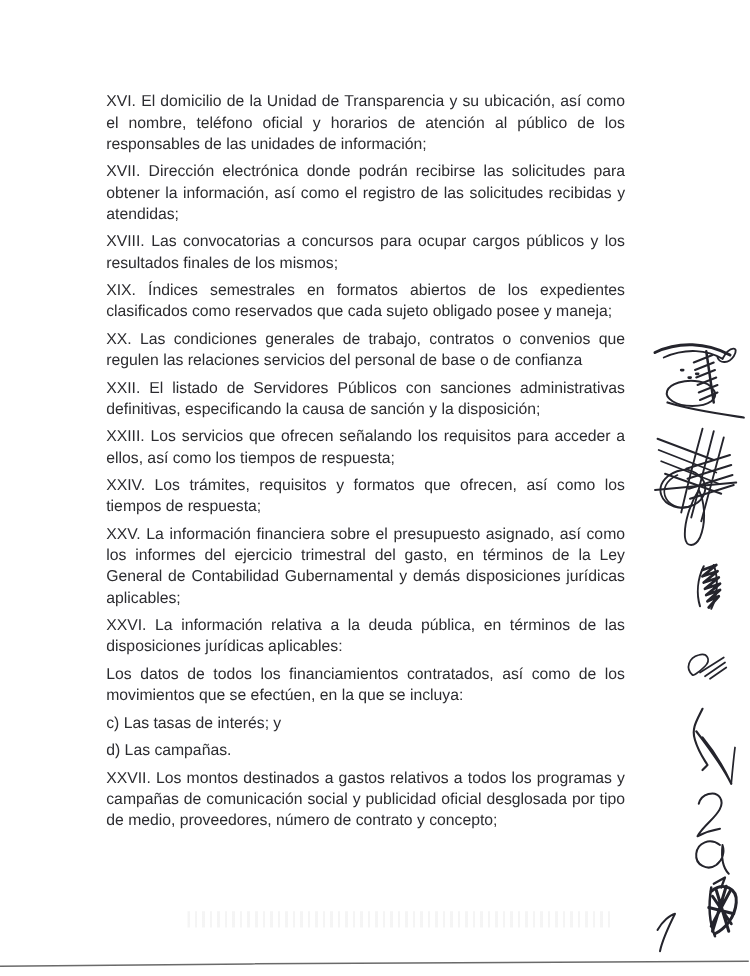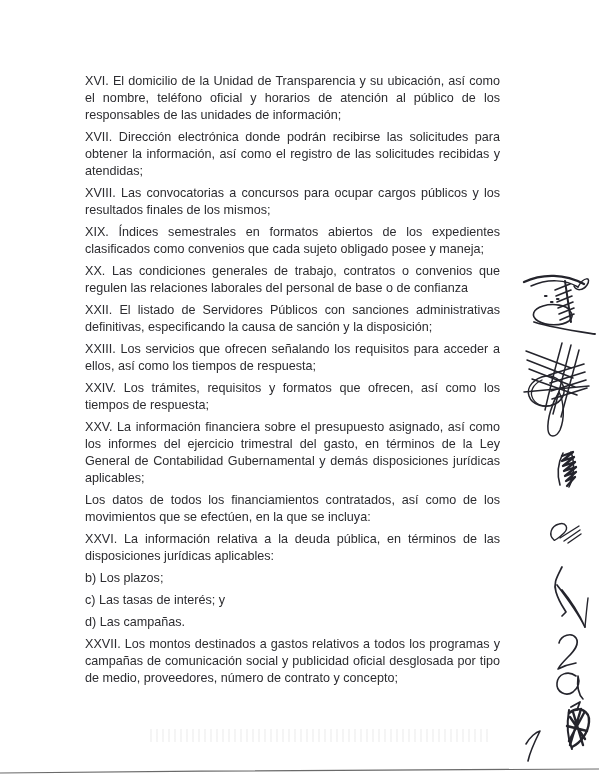--- a/index.html
+++ b/index.html
@@ -55,29 +55,28 @@
 </style>
 </head>
 <body>
 
 <div class="page">
 
   <div class="text-block">
     <p>XVI. El domicilio de la Unidad de Transparencia y su ubicación, así como el nombre, teléfono oficial y horarios de atención al público de los responsables de las unidades de información;</p>
     <p>XVII. Dirección electrónica donde podrán recibirse las solicitudes para obtener la información, así como el registro de las solicitudes recibidas y atendidas;</p>
     <p>XVIII. Las convocatorias a concursos para ocupar cargos públicos y los resultados finales de los mismos;</p>
-    <p>XIX. Índices semestrales en formatos abiertos de los expedientes clasificados como convenios que cada sujeto obligado posee y maneja;</p>
-    <p>XX. Las condiciones generales de trabajo, contratos o convenios que regulen las relaciones laborales del personal de base o de confianza</p>
+    <p>XIX. Índices semestrales en formatos abiertos de los expedientes clasificados como reservados que cada sujeto obligado posee y maneja;</p>
+    <p>XX. Las condiciones generales de trabajo, contratos o convenios que regulen las relaciones servicios del personal de base o de confianza</p>
     <p>XXII. El listado de Servidores Públicos con sanciones administrativas definitivas, especificando la causa de sanción y la disposición;</p>
     <p>XXIII. Los servicios que ofrecen señalando los requisitos para acceder a ellos, así como los tiempos de respuesta;</p>
     <p>XXIV. Los trámites, requisitos y formatos que ofrecen, así como los tiempos de respuesta;</p>
     <p>XXV. La información financiera sobre el presupuesto asignado, así como los informes del ejercicio trimestral del gasto, en términos de la Ley General de Contabilidad Gubernamental y demás disposiciones jurídicas aplicables;</p>
+    <p>XXVI. La información relativa a la deuda pública, en términos de las disposiciones jurídicas aplicables:</p>
     <p>Los datos de todos los financiamientos contratados, así como de los movimientos que se efectúen, en la que se incluya:</p>
-    <p>XXVI. La información relativa a la deuda pública, en términos de las disposiciones jurídicas aplicables:</p>
-    <p>b) Los plazos;</p>
     <p>c) Las tasas de interés; y</p>
     <p>d) Las campañas.</p>
     <p>XXVII. Los montos destinados a gastos relativos a todos los programas y campañas de comunicación social y publicidad oficial desglosada por tipo de medio, proveedores, número de contrato y concepto;</p>
   </div>
 
   <div class="scan-smudge"></div>
 
   <svg class="ink-overlay" viewBox="0 0 600 781">
 
     <g fill="none" stroke-linecap="round" stroke-linejoin="round" stroke="#24242c">

